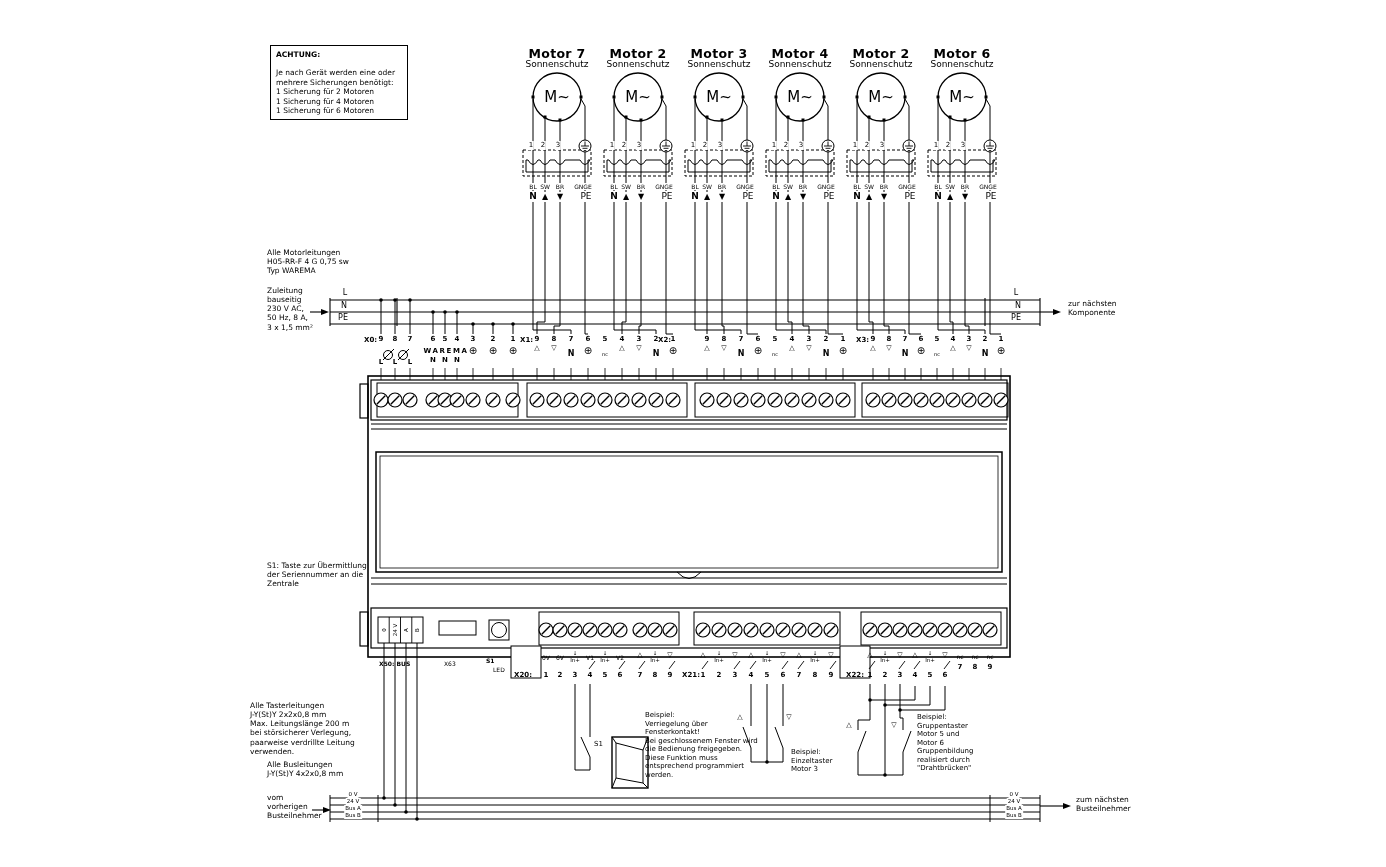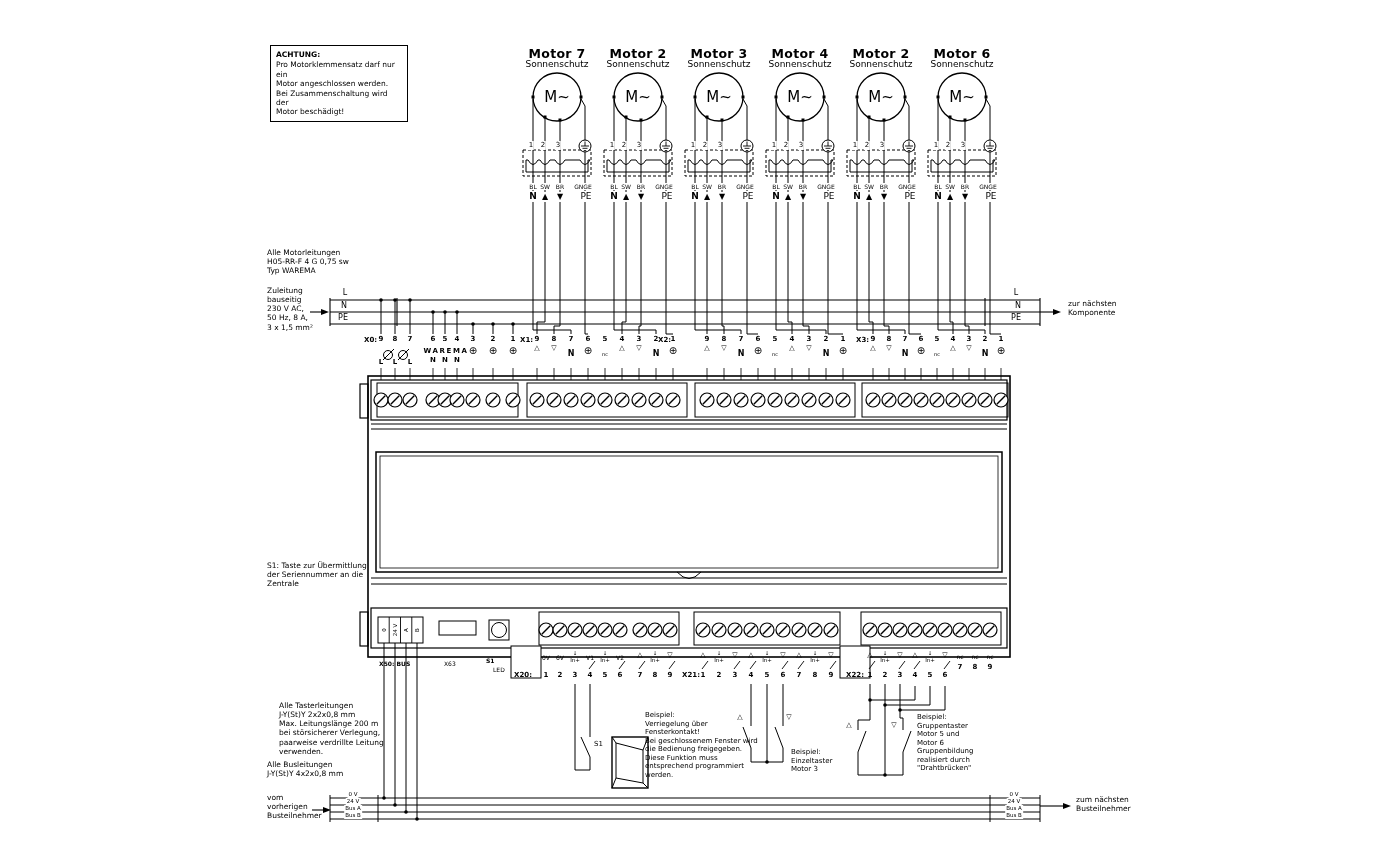--- a/index.html
+++ b/index.html
@@ -377,38 +377,39 @@
         <circle cx="406" cy="812" r="1.8" fill="#000"></circle>
         <path d="M417,643 V819" stroke="#000" stroke-width="1" fill="none"></path>
         <circle cx="417" cy="819" r="1.8" fill="#000"></circle>
       </g>
 </svg>
 
 <div id="labels">
 
   <div class="warnbox" style="left:270px;top:45px;width:126px">
     <div class="f75 b">ACHTUNG:</div>
-    <div class="f75" style="margin-top:1px">Pro Motorklemmensatz darf nur ein
-Motor angeschlossen werden.
-Bei Zusammenschaltung wird der
-Motor beschädigt!</div>
+    <div class="f75" style="margin-top:9px">Je nach Gerät werden eine oder
+mehrere Sicherungen benötigt:
+1 Sicherung für 2 Motoren
+1 Sicherung für 4 Motoren
+1 Sicherung für 6 Motoren</div>
   </div>
 
   <div class="lbl f75" style="left:267px;top:248px">Alle Motorleitungen
 H05-RR-F 4 G 0,75 sw
 Typ WAREMA</div>
   <div class="lbl f75" style="left:267px;top:286px">Zuleitung
 bauseitig
 230 V AC,
 50 Hz, 8 A,
 3 x 1,5 mm²</div>
   <div class="lbl f75" style="left:267px;top:561px">S1: Taste zur Übermittlung
 der Seriennummer an die
 Zentrale</div>
-  <div class="lbl f75" style="left:279px;top:701px">Alle Tasterleitungen
+  <div class="lbl f75" style="left:250px;top:701px">Alle Tasterleitungen
 J-Y(St)Y 2x2x0,8 mm
 Max. Leitungslänge 200 m
 bei störsicherer Verlegung,
 paarweise verdrillte Leitung
 verwenden.</div>
   <div class="lbl f75" style="left:267px;top:760px">Alle Busleitungen
 J-Y(St)Y 4x2x0,8 mm</div>
   <div class="lbl f75" style="left:267px;top:793px">vom
 vorherigen
 Busteilnehmer</div>

